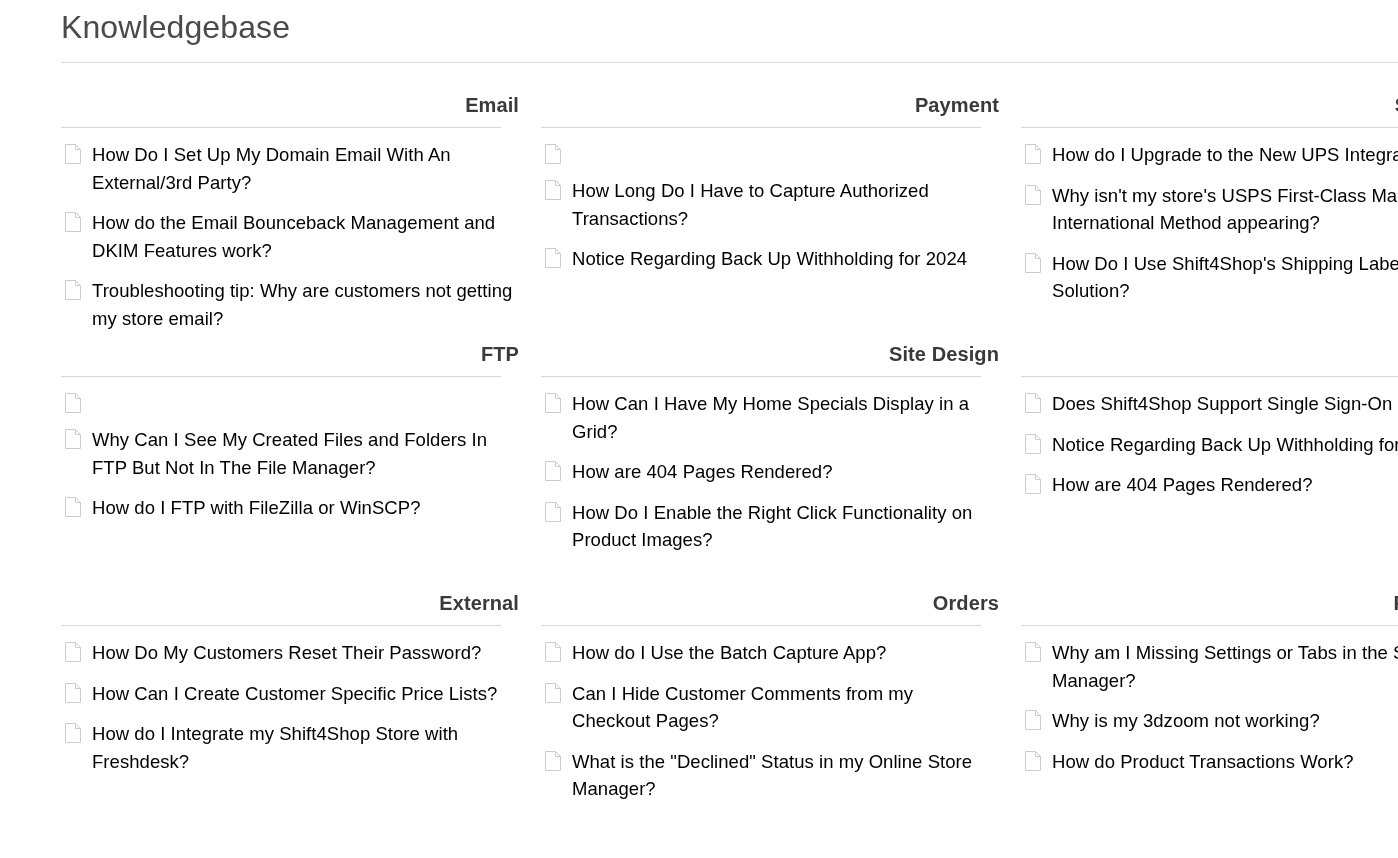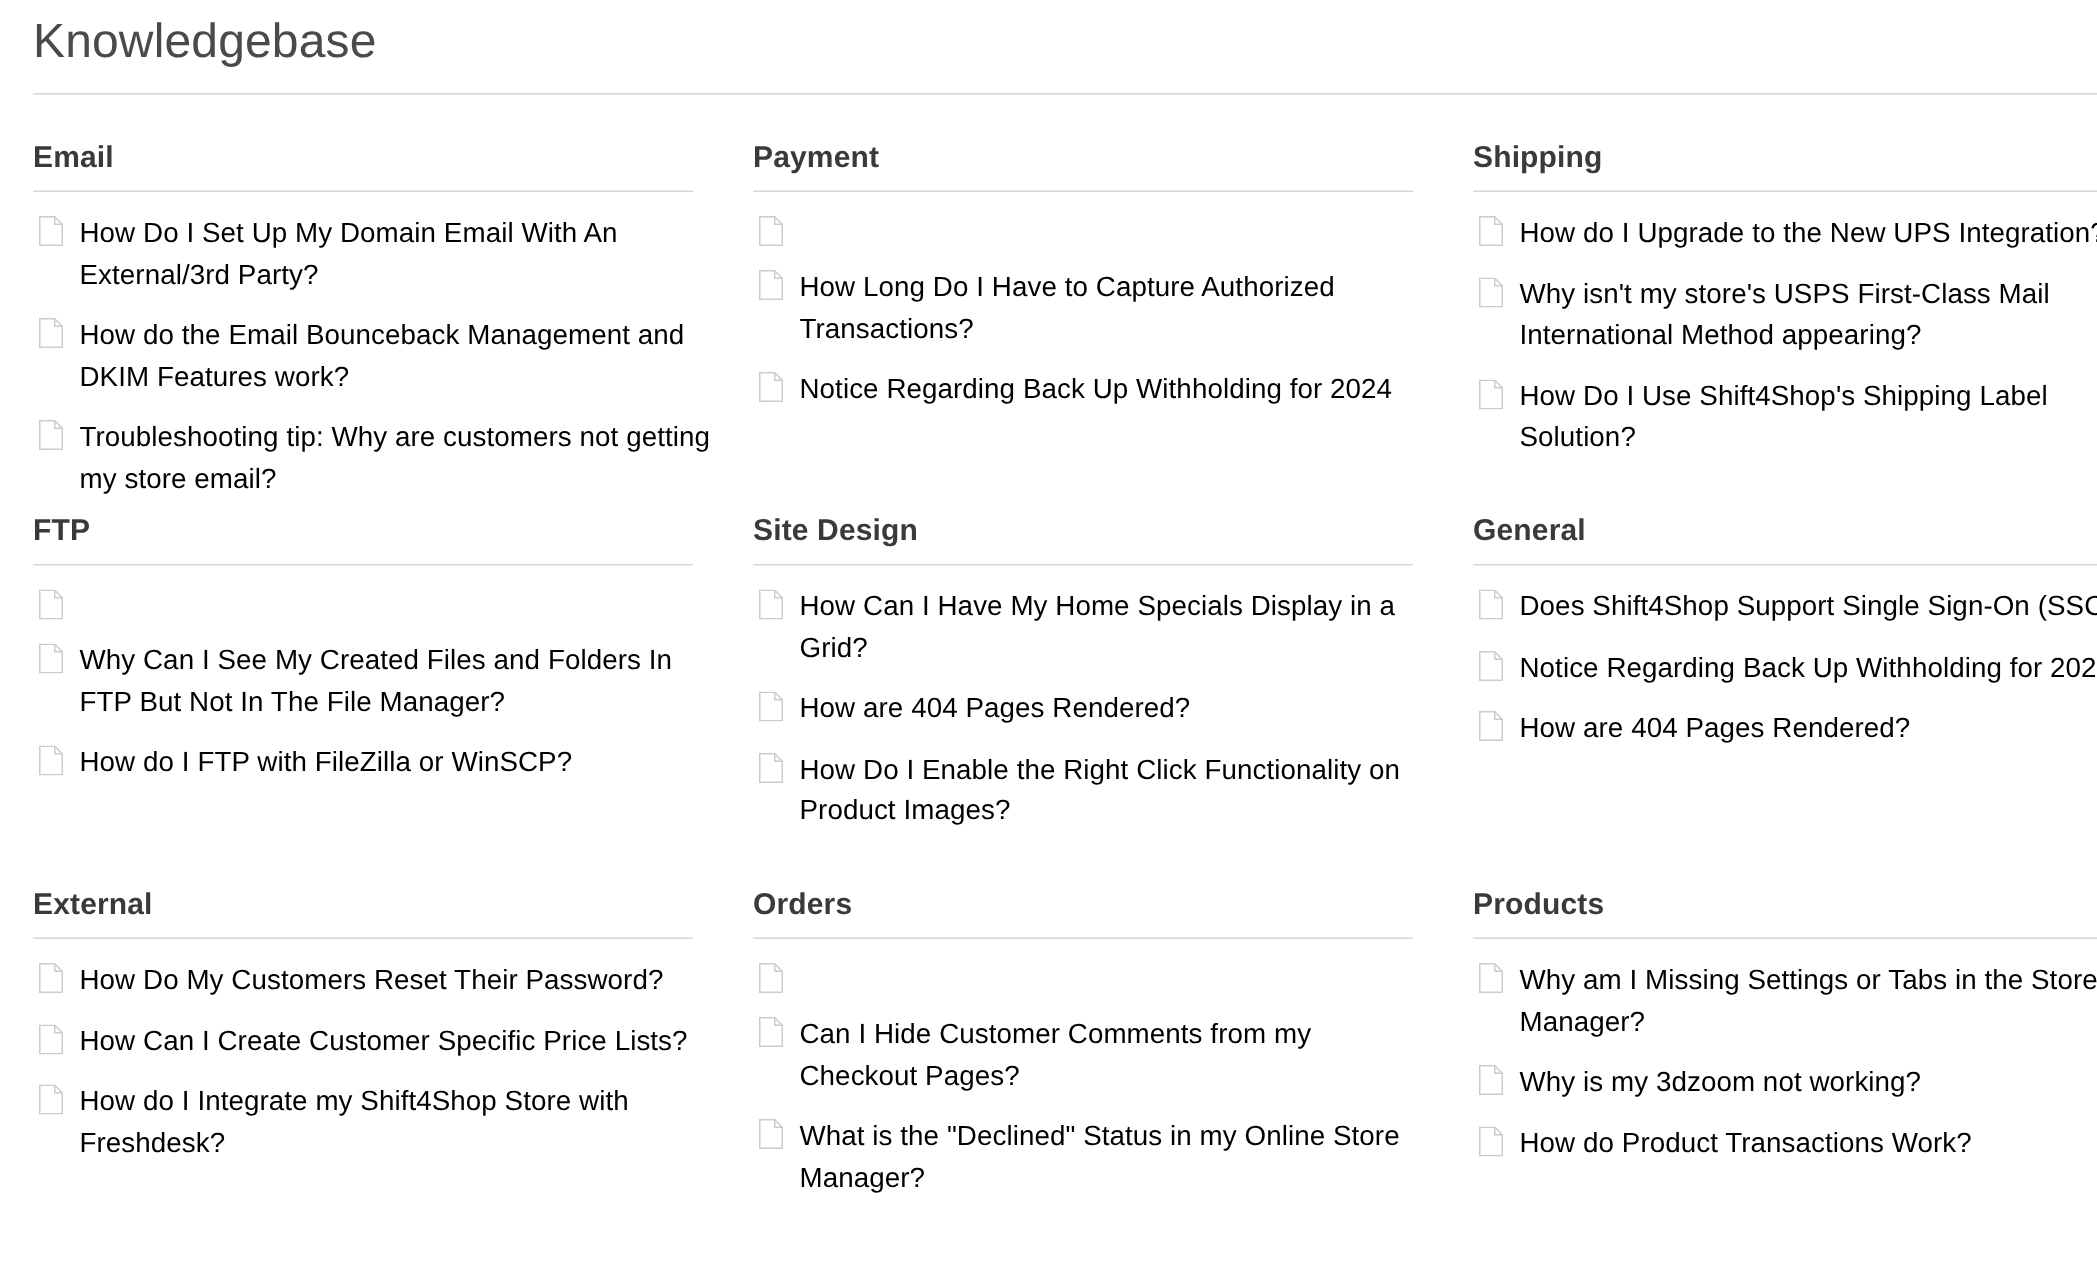--- a/index.html
+++ b/index.html
@@ -14,20 +14,21 @@
     font-family: "Liberation Sans", sans-serif;
     color: #333333;
     overflow: hidden;
   }
 
   .page {
     position: relative;
     width: 1210px;
     height: 858px;
     box-sizing: border-box;
+    padding-left: 39px;
   }
 
   
   .page-title {
     font-size: 32px;
     font-weight: 300;
     color: #4a4a4a;
     letter-spacing: 0.1px;
     line-height: 1;
     padding: 11px 0 0 22px;
@@ -57,20 +58,21 @@
   }
 
   .section-title {
     font-size: 20px;
     font-weight: bold;
     color: #3a3a3a;
     line-height: 1.15;
     margin: 0;
     padding: 0 0 2px 0;
     letter-spacing: 0.1px;
+    text-align: right;
   }
   .section-rule {
     height: 1px;
     background: #d4d8da;
     margin: 8px 0 0 0;
     width: 440px;
   }
   .kb-section.col3 .section-rule { width: 442px; }
 
   .kb-list {
@@ -302,20 +304,21 @@
       </div>
       <div class="kb-section">
         <h2 class="section-title">Orders</h2>
         <div class="section-rule"></div>
         <ul class="kb-list">
           <li class="kb-item">
             <svg viewBox="0 0 16 20" width="16" height="20" class="doc-icon">
               <path d="M0.5 0.5 H10.5 L15.5 5.5 V19.5 H0.5 Z" fill="#ffffff" stroke="#c9cdd0" stroke-width="1"></path>
               <path d="M10.5 0.5 V5.5 H15.5" fill="none" stroke="#c9cdd0" stroke-width="1"></path>
             </svg>
+            <a class="kb-link" href="#">How do I Use the Batch Capture App?</a>
           </li>
           <li class="kb-item">
             <svg viewBox="0 0 16 20" width="16" height="20" class="doc-icon">
               <path d="M0.5 0.5 H10.5 L15.5 5.5 V19.5 H0.5 Z" fill="#ffffff" stroke="#c9cdd0" stroke-width="1"></path>
               <path d="M10.5 0.5 V5.5 H15.5" fill="none" stroke="#c9cdd0" stroke-width="1"></path>
             </svg>
             <a class="kb-link" href="#">Can I Hide Customer Comments from my Checkout Pages?</a>
           </li>
           <li class="kb-item">
             <svg viewBox="0 0 16 20" width="16" height="20" class="doc-icon">

